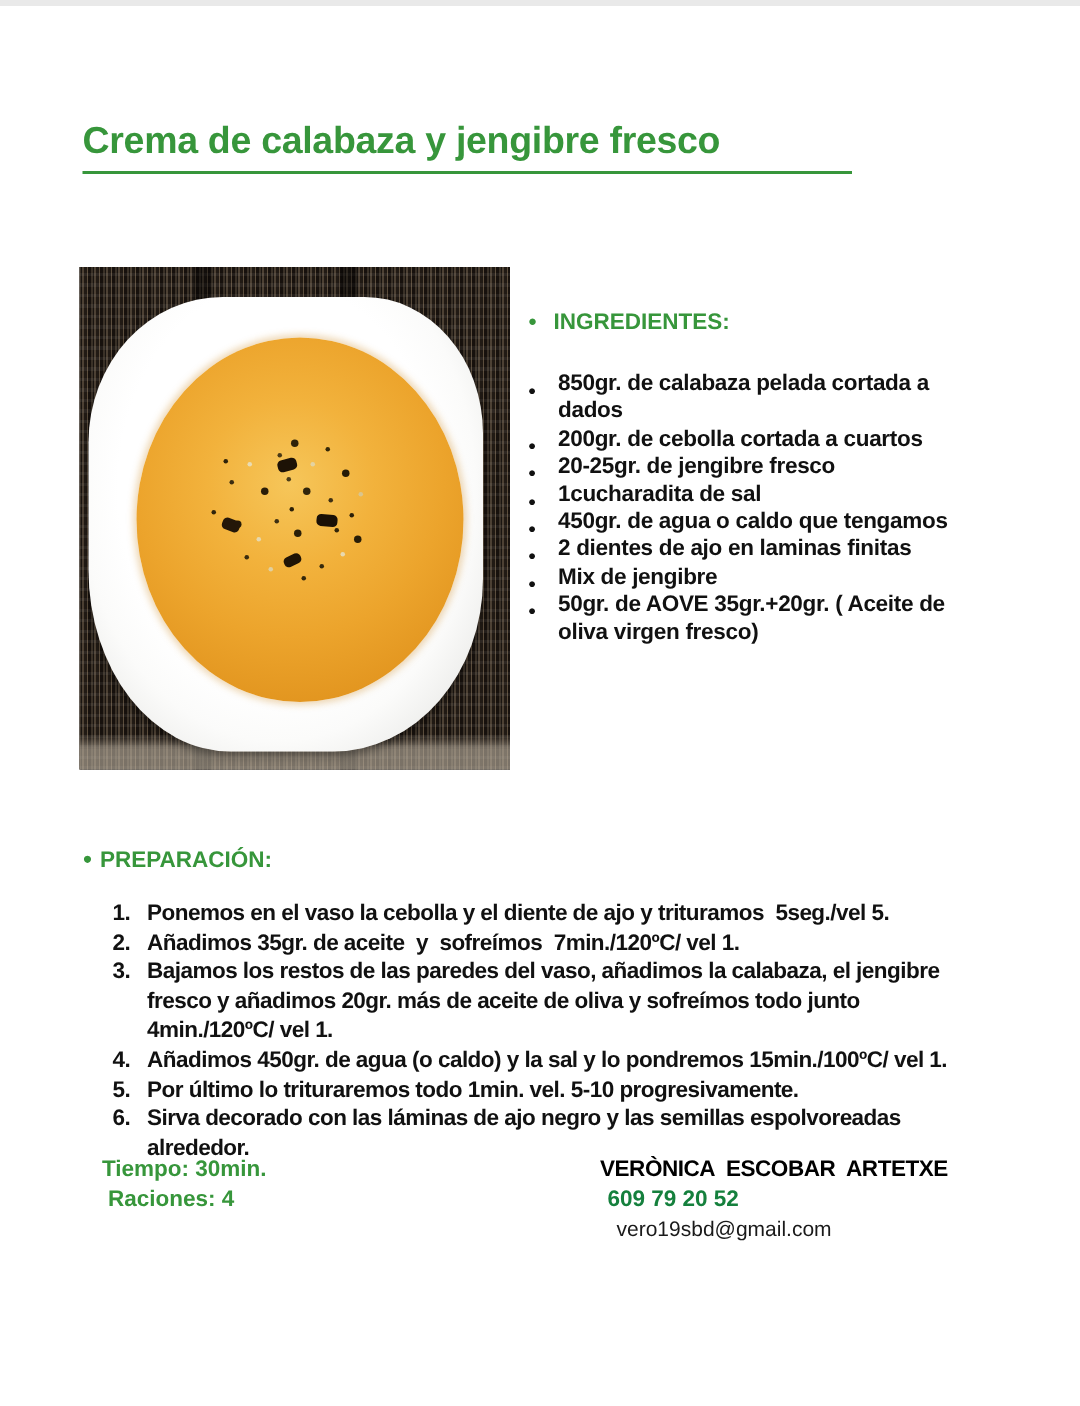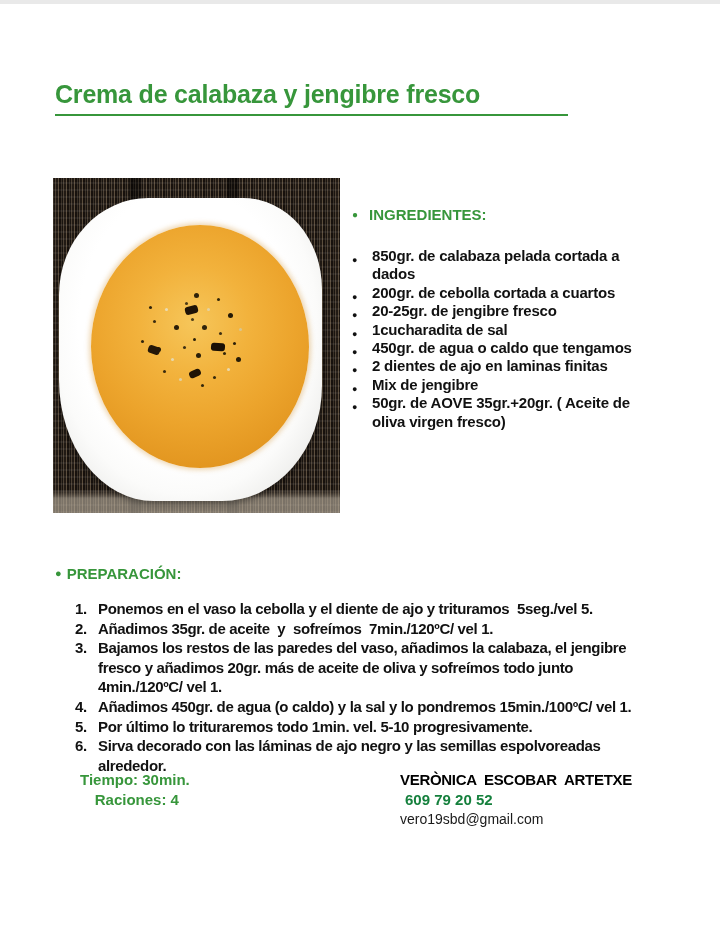--- a/index.html
+++ b/index.html
@@ -64,27 +64,27 @@
 
   
   .preparation { position:absolute; left:55px; top:565px; width:625px; }
   .preparation .sec-head .gbullet { margin-right:5px; font-size:11px; }
   .preparation ol { list-style:none; counter-reset:step; margin-top:17px; margin-left:20px; width:588px; }
   .preparation li { position:relative; padding-left:23px; font-size:15px; font-weight:bold;
                     color:#111; line-height:19.6px; letter-spacing:-0.35px; white-space:pre-wrap; }
   .preparation li::before { counter-increment:step; content:counter(step) "."; position:absolute; left:0; top:0; }
 
   
-  .footer-left  { position:absolute; left:80px;  top:770px; color:#37963b; font-weight:bold;
+  .footer-left  { position:absolute; left:68px;  top:770px; color:#37963b; font-weight:bold;
                   font-size:15px; line-height:20px; }
-  .footer-left .servings { margin-left:4px;text-align:center; }
+  .footer-left .servings { margin-left:4px; }
   .footer-right { position:absolute; left:400px; top:770px; font-size:15px; line-height:20px; }
   .footer-right .author { color:#000000; font-weight:bold; white-space:pre-wrap; letter-spacing:-0.3px; }
   .footer-right .phone  { color:#15803d; font-weight:bold; margin-left:5px; }
-  .footer-right .email  { color:#1a1a1a; font-weight:normal; font-size:14px; line-height:19px; }
+  .footer-right .email  { color:#1a1a1a; font-weight:normal; font-size:14px; line-height:19px;margin-left:11px; }
 </style>
 </head>
 <body>
 
 <div class="page">
   <div class="top-strip"></div>
 
   <div class="title-wrap">
     <h1>Crema de calabaza y jengibre fresco</h1>
   </div>

